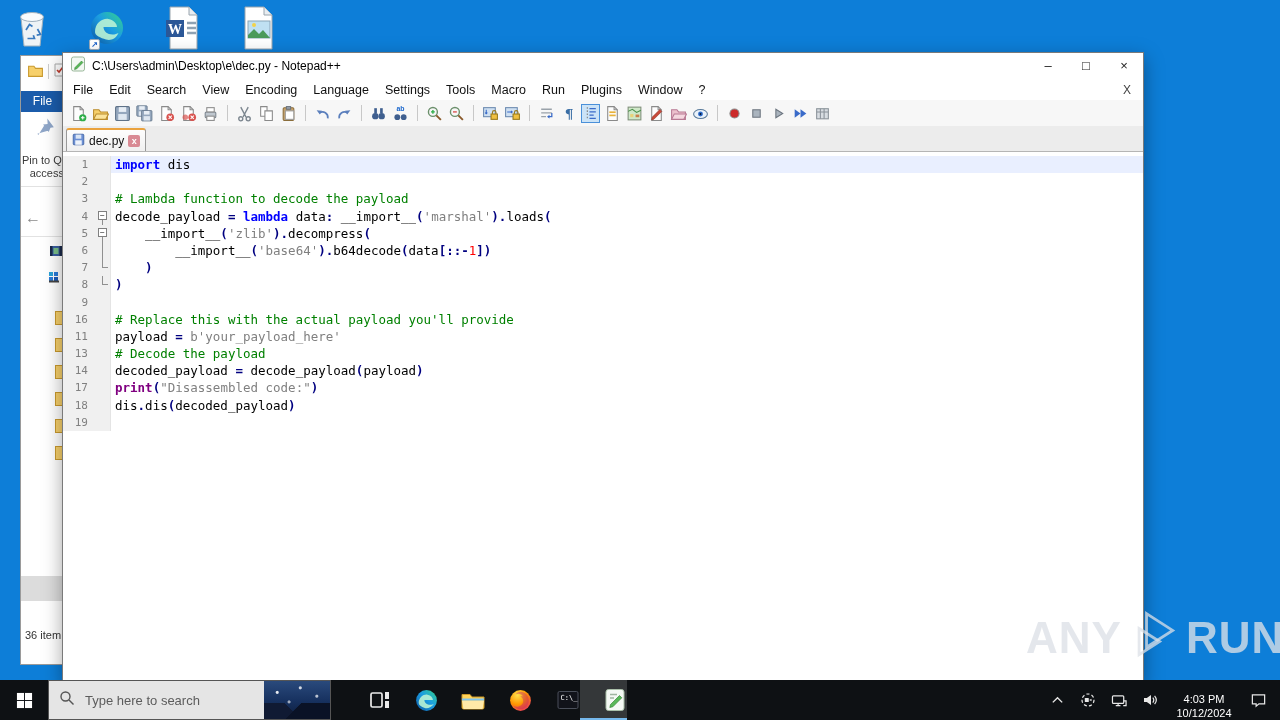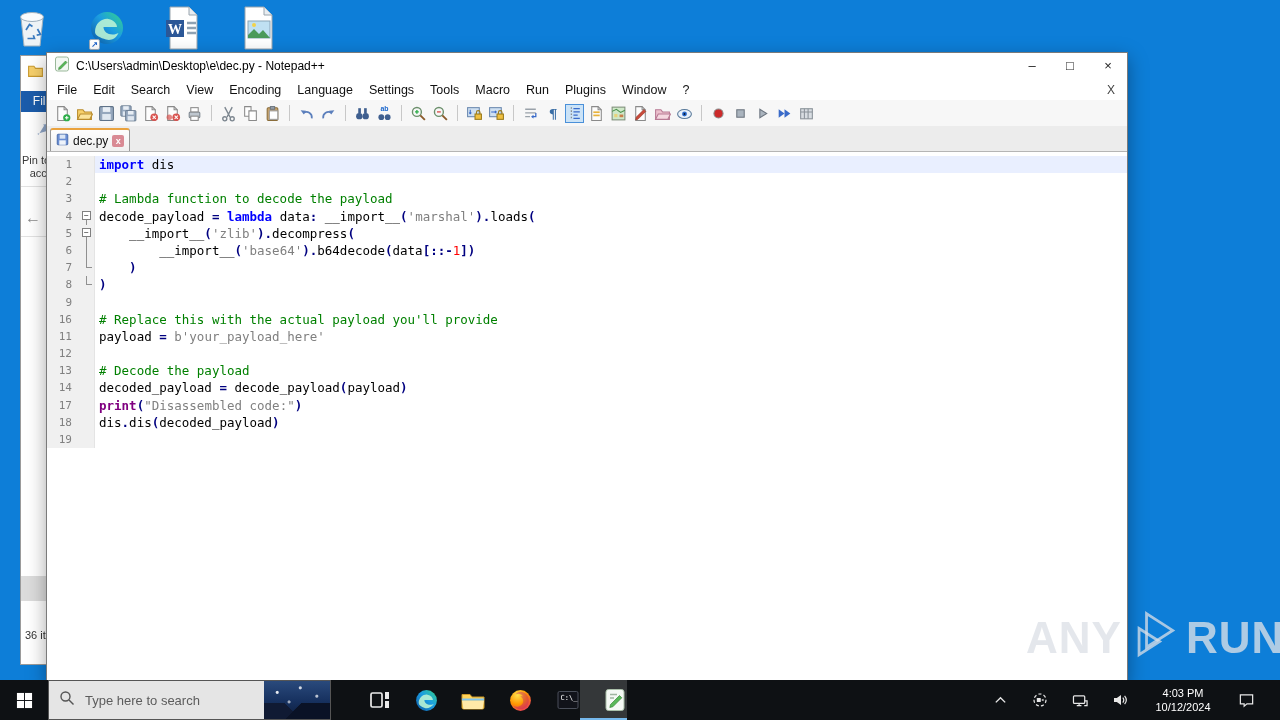--- a/index.html
+++ b/index.html
@@ -17,21 +17,21 @@
   .explorer .file-btn { position:absolute; left:0; top:35px; width:43px; height:21px; background:#1b5cab; color:#fff; font-size:12px; line-height:21px; text-align:center; }
   .explorer .pin-label { position:absolute; left:1px; top:98px; width:42px; font-size:11px; color:#3b3b3b; line-height:13px; text-align:right; white-space:nowrap; }
   .explorer .ribbon-sep { position:absolute; left:0; top:130px; width:100%; border-top:1px solid #e2e2e2; }
   .explorer .back-arrow { position:absolute; left:4px; top:153px; font-size:16px; color:#8a8a8a; }
   .explorer .nav-sep { position:absolute; left:0; top:180px; width:100%; border-top:1px solid #e2e2e2; }
   .explorer .f-sliver { position:absolute; left:34px; width:9px; height:14px; background:#f7d06b; border:1px solid #c99a2e; border-right:none; }
   .explorer .sel-band { position:absolute; left:0; top:520px; width:100%; height:25px; background:#dcdcdc; }
   .explorer .status { position:absolute; left:4px; top:573px; font-size:11px; color:#333; white-space:nowrap; }
 
   
-  .npp { position:absolute; left:46px; top:52px; width:1082px; height:631px; background:#4d7c0f; border:1px solid #7a7a7a; box-shadow:0 6px 18px rgba(0,0,0,.35); display:flex; flex-direction:column; }
+  .npp { position:absolute; left:62px; top:52px; width:1082px; height:631px; background:#4d7c0f; border:1px solid #7a7a7a; box-shadow:0 6px 18px rgba(0,0,0,.35); display:flex; flex-direction:column; }
   .titlebar { height:26px; display:flex; align-items:center; padding-left:7px; background:#fff; flex:0 0 auto; }
   .titlebar .title { font-size:12px; color:#000; margin-left:6px; flex:1; }
   .win-ctrl { width:38px; height:26px; text-align:center; line-height:26px; font-size:13px; color:#222; }
   .menubar { height:21px; display:flex; align-items:center; padding-left:2px; background:#fff; font-size:12.5px; color:#111; flex:0 0 auto; }
   .menu-item { padding:0 8px; }
   .menubar .menu-close { margin-left:auto; margin-right:12px; font-size:12px; color:#444; }
   .toolbar { height:26px; display:flex; align-items:center; padding-left:6px; gap:3px; background:#f7f7f7; flex:0 0 auto; }
   .tbi { width:19px; height:19px; display:flex; align-items:center; justify-content:center; border:1px solid transparent; }
   .tbi.active { background:#cbe3f7; border:1px solid #4a90d9; }
   .tb-sep { width:1px; height:16px; background:#c8c8c8; margin:0 4px; }
@@ -74,21 +74,21 @@
       radial-gradient(circle at 20% 30%, rgba(255,255,255,.9) 0 1px, transparent 2px),
       radial-gradient(circle at 55% 18%, rgba(255,255,255,.8) 0 1px, transparent 2px),
       radial-gradient(circle at 80% 40%, rgba(255,255,255,.7) 0 1px, transparent 2px),
       radial-gradient(circle at 38% 55%, rgba(255,255,255,.6) 0 1px, transparent 2px),
       linear-gradient(180deg,#2a4a7c 0%,#16305e 55%,#0c1c3a 100%); }
   .spotlight::after { content:""; position:absolute; left:0; right:0; bottom:0; height:16px;
     background:linear-gradient(135deg, transparent 45%, #0a1226 46%), linear-gradient(225deg, transparent 55%, #101a33 56%); }
   .tb-apps { display:flex; margin-left:14px; }
   .tb-app { width:47px; display:flex; align-items:center; justify-content:flex-end; position:relative; }
   .tb-app.active { background:rgba(255,255,255,.16); box-shadow:inset 0 -2px 0 #76b9ed; }
-  .tray { margin-left:auto; display:flex; align-items:center; gap:16px; padding-right:22px; }
+  .tray { margin-left:auto; display:flex; align-items:flex-end; gap:7px; padding-right:10px; }
   .tray-item { width:24px; height:40px; display:flex; align-items:center; justify-content:center; }
   .clock { width:70px; text-align:center; color:#fff; font-size:11px; line-height:14px; padding:0 2px; }
 </style>
 </head>
 <body>
 
 <div class="desktop-icons">
     <div class="desktop-icon">
       <svg viewBox="0 0 40 44" width="40" height="44">
         <path d="M9 12h22l-3 28H12z" fill="#eef3f6" stroke="#9fb0bd"></path>
@@ -504,25 +504,20 @@
         <div class="num">16</div>
         <div class="fold"></div>
         <div class="code"><span class="s-c"># Replace this with the actual payload you'll provide</span></div>
       </div>
       <div class="erow">
         <div class="num">11</div>
         <div class="fold"></div>
         <div class="code"><span class="s-p">payload </span><span class="s-op">=</span><span class="s-p"> </span><span class="s-s">b'your_payload_here'</span></div>
       </div>
       <div class="erow">
-        <div class="num">12</div>
-        <div class="fold"></div>
-        <div class="code"></div>
-      </div>
-      <div class="erow">
         <div class="num">13</div>
         <div class="fold"></div>
         <div class="code"><span class="s-c"># Decode the payload</span></div>
       </div>
       <div class="erow">
         <div class="num">14</div>
         <div class="fold"></div>
         <div class="code"><span class="s-p">decoded_payload </span><span class="s-op">=</span><span class="s-p"> decode_payload</span><span class="s-op">(</span><span class="s-p">payload</span><span class="s-op">)</span></div>
       </div>
       <div class="erow">

